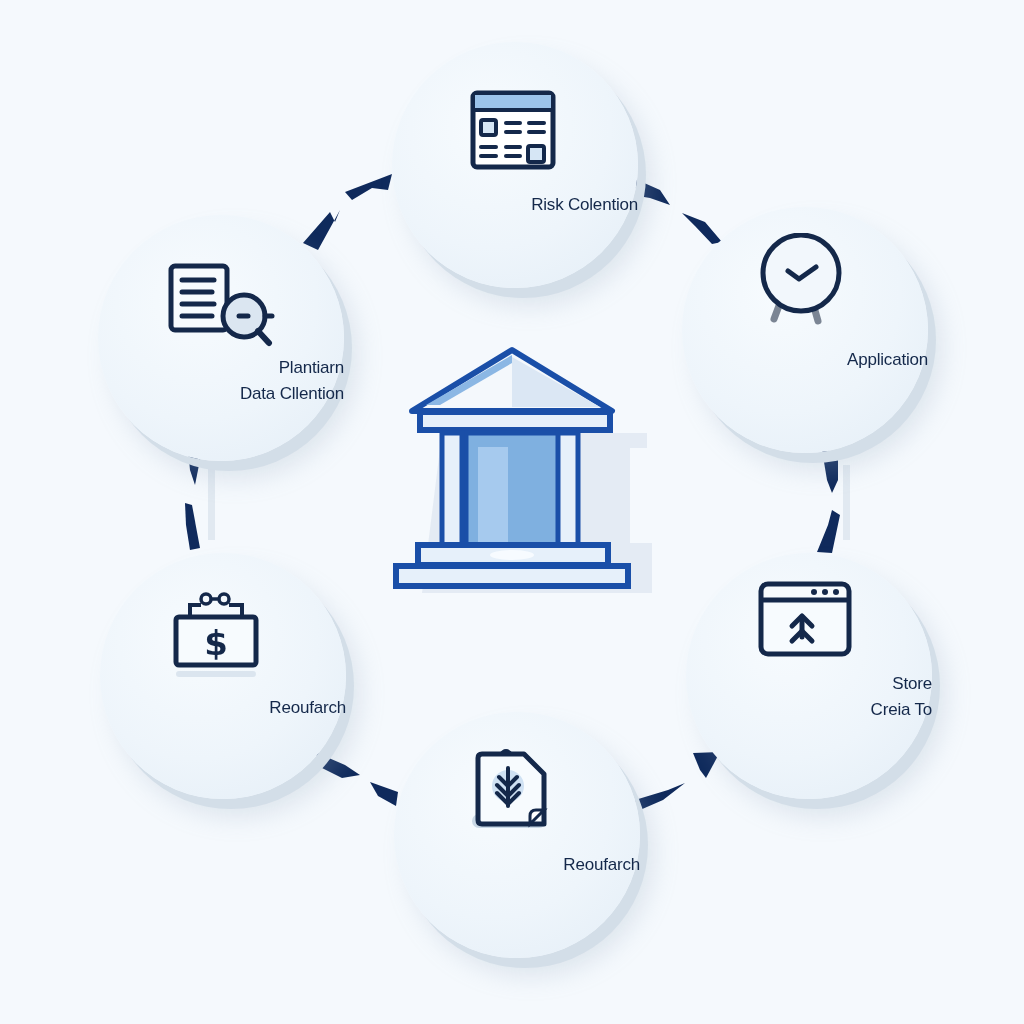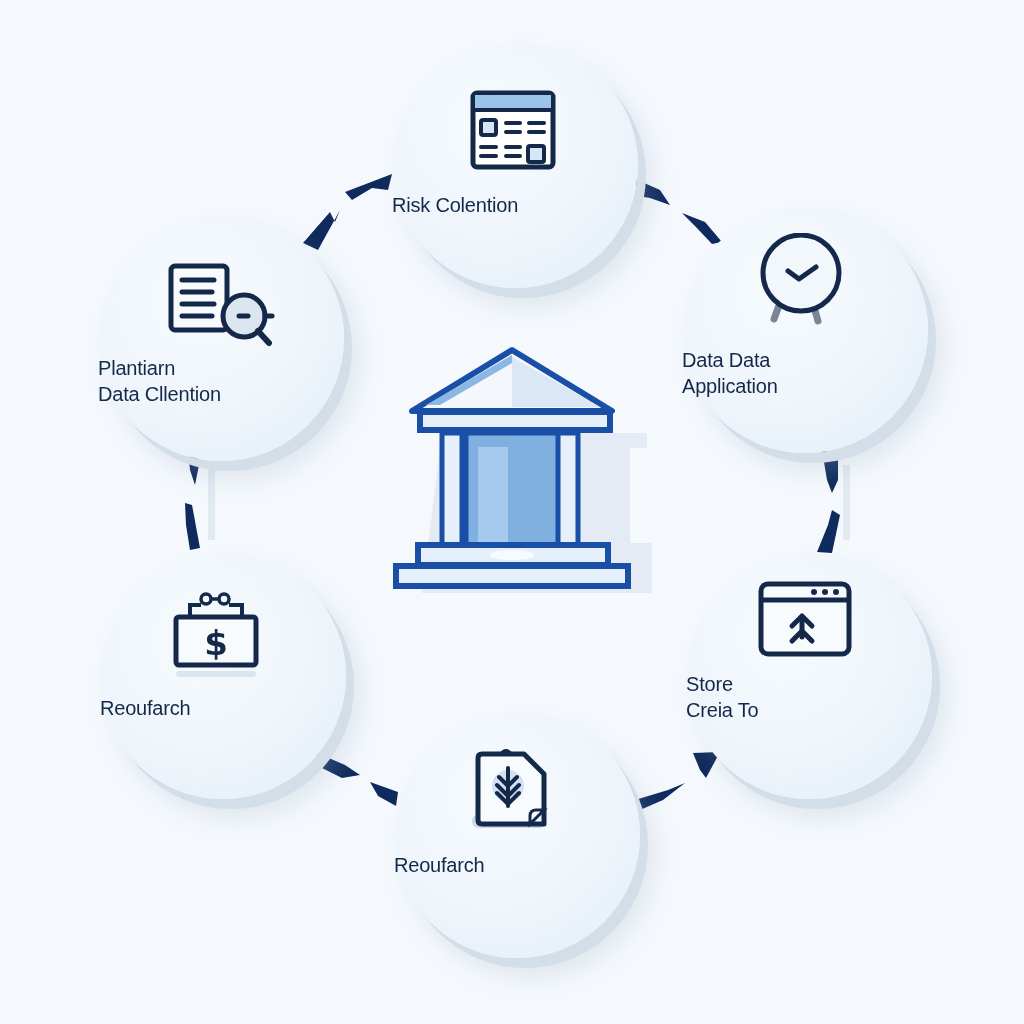--- a/index.html
+++ b/index.html
@@ -3,22 +3,22 @@
 <meta charset="utf-8">
 <style>
   html, body { margin:0; padding:0; }
   body { width:1024px; height:1024px; background:#f5f9fd; position:relative; overflow:hidden;
          font-family:"Liberation Sans", "DejaVu Sans", sans-serif; }
   .stage { position:absolute; left:0; top:0; width:1024px; height:1024px; }
   .node { position:absolute; width:246px; height:246px; border-radius:50%;
           background: radial-gradient(circle at 40% 35%, #f7fbfe 0%, #eef5fb 55%, #e3edf6 100%);
           box-shadow: 8px 10px 0 0 #d3dee8, 14px 18px 24px rgba(150,170,190,0.25); }
   .icon { position:absolute; }
-  .label { position:absolute; left:0; width:100%; text-align:left; color:#14284a;
-           font-size:20px; line-height:26px; letter-spacing:-0.2px; }
+  .label { position:absolute; left:0; width:100%; text-align:right; color:#14284a;
+           font-size:17px; line-height:26px; letter-spacing:-0.2px; }
   .connector { position:absolute; }
 </style>
 </head>
 <body>
 
 <div class="stage">
 
   <svg class="connector" width="1024" height="1024" style="left:0;top:0;">
     <g fill="#0f2a5c">
 
@@ -68,21 +68,20 @@
   </div>
 
   <div class="node" style="left:682px;top:207px;">
     <svg class="icon" style="left:76px;top:26px;" width="90" height="100" viewBox="0 0 90 100">
       <path d="M22 70 L16 86" stroke="#7b8594" stroke-width="7" stroke-linecap="round"></path>
       <path d="M56 74 L60 88" stroke="#7b8594" stroke-width="7" stroke-linecap="round"></path>
       <circle cx="43" cy="40" r="38" fill="#f2f7fc" stroke="#14284a" stroke-width="5"></circle>
       <polyline points="30,38 41,46 58,34" fill="none" stroke="#14284a" stroke-width="5" stroke-linecap="round" stroke-linejoin="round"></polyline>
     </svg>
     <div class="label" style="top:140px;">
-      <div>Data Data</div>
       <div>Application</div>
     </div>
   </div>
 
   <div class="node" style="left:686px;top:553px;">
     <svg class="icon" style="left:72px;top:28px;" width="94" height="76" viewBox="0 0 94 76">
       <rect x="3" y="3" width="88" height="70" rx="7" fill="#f7fbfe" stroke="#14284a" stroke-width="5"></rect>
       <line x1="3" y1="19" x2="91" y2="19" stroke="#14284a" stroke-width="5"></line>
       <circle cx="56" cy="11" r="3" fill="#14284a"></circle>
       <circle cx="67" cy="11" r="3" fill="#14284a"></circle>

